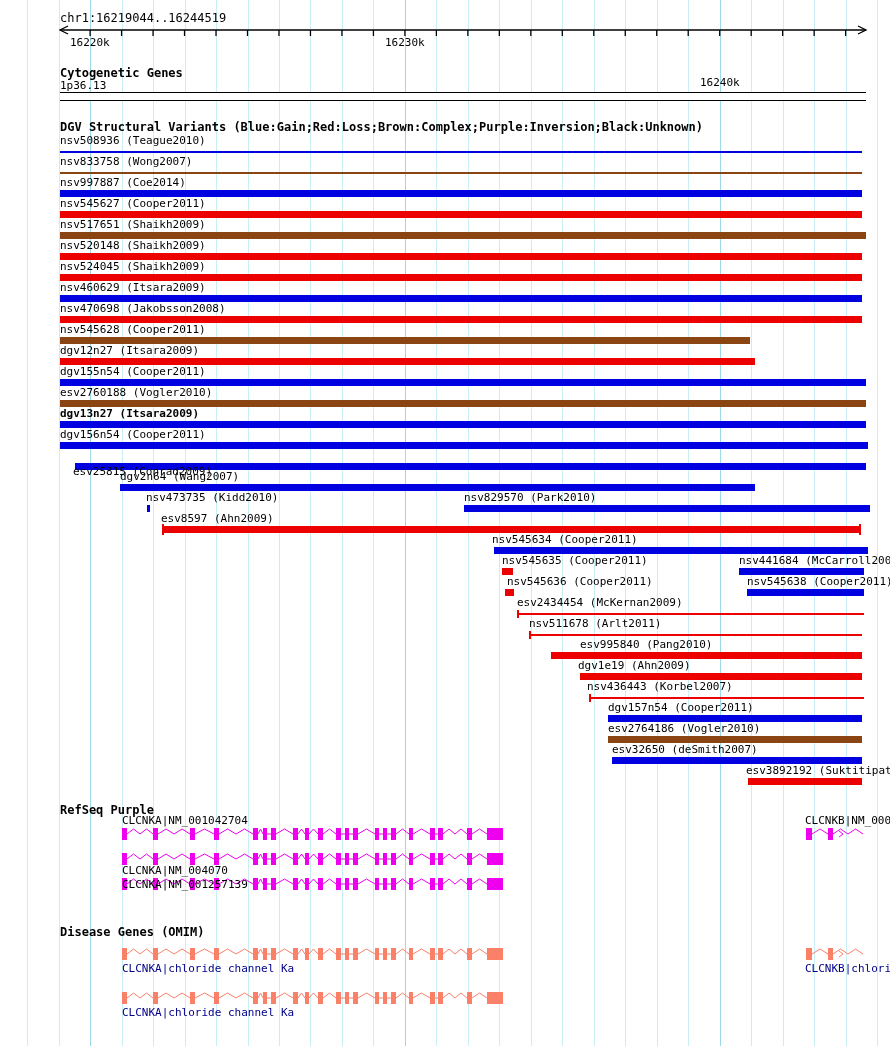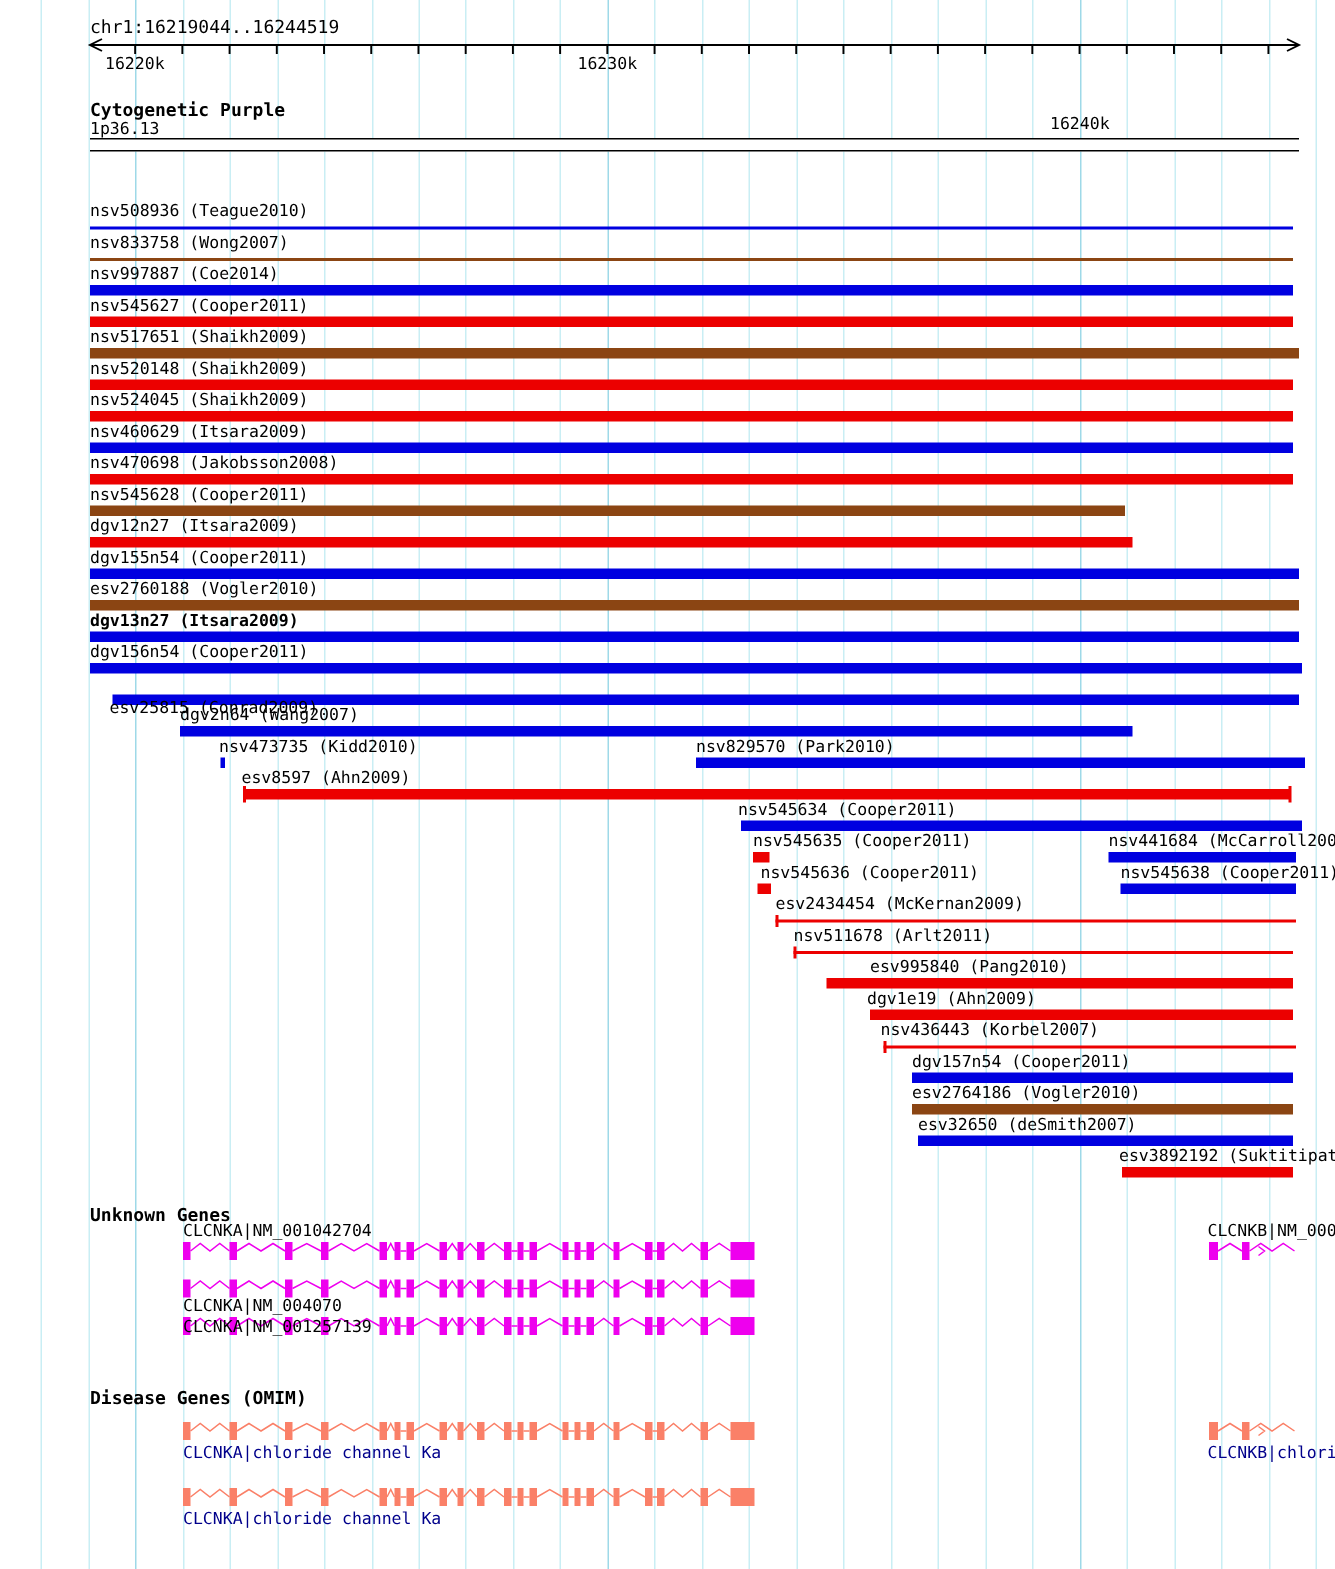--- a/index.html
+++ b/index.html
@@ -86,24 +86,25 @@
       <line x1="782.6600000000001" y1="30" x2="782.6600000000001" y2="36" stroke="#000000" stroke-width="1.3"></line>
       <line x1="814.14" y1="30" x2="814.14" y2="36" stroke="#000000" stroke-width="1.3"></line>
       <line x1="845.62" y1="30" x2="845.62" y2="36" stroke="#000000" stroke-width="1.3"></line>
     </svg>
   <div id="ruler-labels">
       <div class="rlabel" style="left: 70px; top: 36px;">16220k</div>
       <div class="rlabel" style="left: 385px; top: 36px;">16230k</div>
       <div class="rlabel" style="left: 700px; top: 36px; margin-top: 40px;">16240k</div>
     </div>
 
-  <div class="hdr" id="cyto-header">Cytogenetic Purple</div>
+  <div class="hdr" id="cyto-header">Cytogenetic Genes</div>
   <div class="lbl" id="cyto-label">1p36.13</div>
   <div id="cyto-bar"></div>
 
+  <div class="hdr" id="dgv-header">DGV Structural Variants (Blue:Gain;Red:Loss;Brown:Complex;Purple:Inversion;Black:Unknown)</div>
   <div id="variants">
       <div class="lbl" style="left: 60px; top: 135px;">nsv508936 (Teague2010)</div>
       <div class="bar" style="left: 60px; top: 151px; width: 802px; height: 2px; background: rgb(0, 0, 224);"></div>
       <div class="lbl" style="left: 60px; top: 156px;">nsv833758 (Wong2007)</div>
       <div class="bar" style="left: 60px; top: 172px; width: 802px; height: 2px; background: rgb(139, 69, 19);"></div>
       <div class="lbl" style="left: 60px; top: 177px;">nsv997887 (Coe2014)</div>
       <div class="bar" style="left: 60px; top: 190px; width: 802px; height: 7px; background: rgb(0, 0, 224);"></div>
       <div class="lbl" style="left: 60px; top: 198px;">nsv545627 (Cooper2011)</div>
       <div class="bar" style="left: 60px; top: 211px; width: 802px; height: 7px; background: rgb(236, 0, 0);"></div>
       <div class="lbl" style="left: 60px; top: 219px;">nsv517651 (Shaikh2009)</div>
@@ -166,21 +167,21 @@
       <div class="lbl" style="left: 608px; top: 702px;">dgv157n54 (Cooper2011)</div>
       <div class="bar" style="left: 608px; top: 715px; width: 254px; height: 7px; background: rgb(0, 0, 224);"></div>
       <div class="lbl" style="left: 608px; top: 723px;">esv2764186 (Vogler2010)</div>
       <div class="bar" style="left: 608px; top: 736px; width: 254px; height: 7px; background: rgb(139, 69, 19);"></div>
       <div class="lbl" style="left: 612px; top: 744px;">esv32650 (deSmith2007)</div>
       <div class="bar" style="left: 612px; top: 757px; width: 250px; height: 7px; background: rgb(0, 0, 224);"></div>
       <div class="lbl" style="left: 746px; top: 765px;">esv3892192 (Suktitipat20</div>
       <div class="bar" style="left: 748px; top: 778px; width: 114px; height: 7px; background: rgb(236, 0, 0);"></div>
     </div>
 
-  <div class="hdr" id="refseq-header">Unknown Genes</div>
+  <div class="hdr" id="refseq-header">RefSeq Purple</div>
   <div id="refseq-genes">
       <div class="lbl" style="left: 122px; top: 815px; color: rgb(0, 0, 0);">CLCNKA|NM_001042704</div>
       <svg class="gene-svg" width="391" height="20" style="left: 119px; top: 824px;">
         <path d="M8.0,10 L14.5,5 L21.0,10 L27.5,5 L34.0,10 M39.0,10 L47.0,5 L55.0,10 L63.0,5 L71.0,10 M76.0,10 L85.5,5 L95.0,10 M100.0,10 L108.5,5 L117.0,10 L125.5,5 L134.0,10 M139.0,10 L141.5,5 L144.0,10 M148,10 L152,10 M157.0,10 L165.5,5 L174.0,10 M179.0,10 L182.5,5 L186.0,10 M190.0,10 L194.5,5 L199.0,10 M204.0,10 L210.5,5 L217.0,10 M222,10 L226,10 M230,10 L234,10 M239.0,10 L247.5,5 L256.0,10 M260,10 L264,10 M268,10 L272,10 M277.0,10 L283.5,5 L290.0,10 M294.0,10 L302.5,5 L311.0,10 M316,10 L319,10 M324.0,10 L330.0,5 L336.0,10 L342.0,5 L348.0,10 M353.0,10 L360.5,5 L368.0,10" fill="none" stroke="#ee00ee" stroke-width="1"></path>
         <rect x="3" y="4" width="5" height="12" fill="#ee00ee"></rect>
         <rect x="34" y="4" width="5" height="12" fill="#ee00ee"></rect>
         <rect x="71" y="4" width="5" height="12" fill="#ee00ee"></rect>
         <rect x="95" y="4" width="5" height="12" fill="#ee00ee"></rect>
         <rect x="134" y="4" width="5" height="12" fill="#ee00ee"></rect>
         <rect x="144" y="4" width="4" height="12" fill="#ee00ee"></rect>

